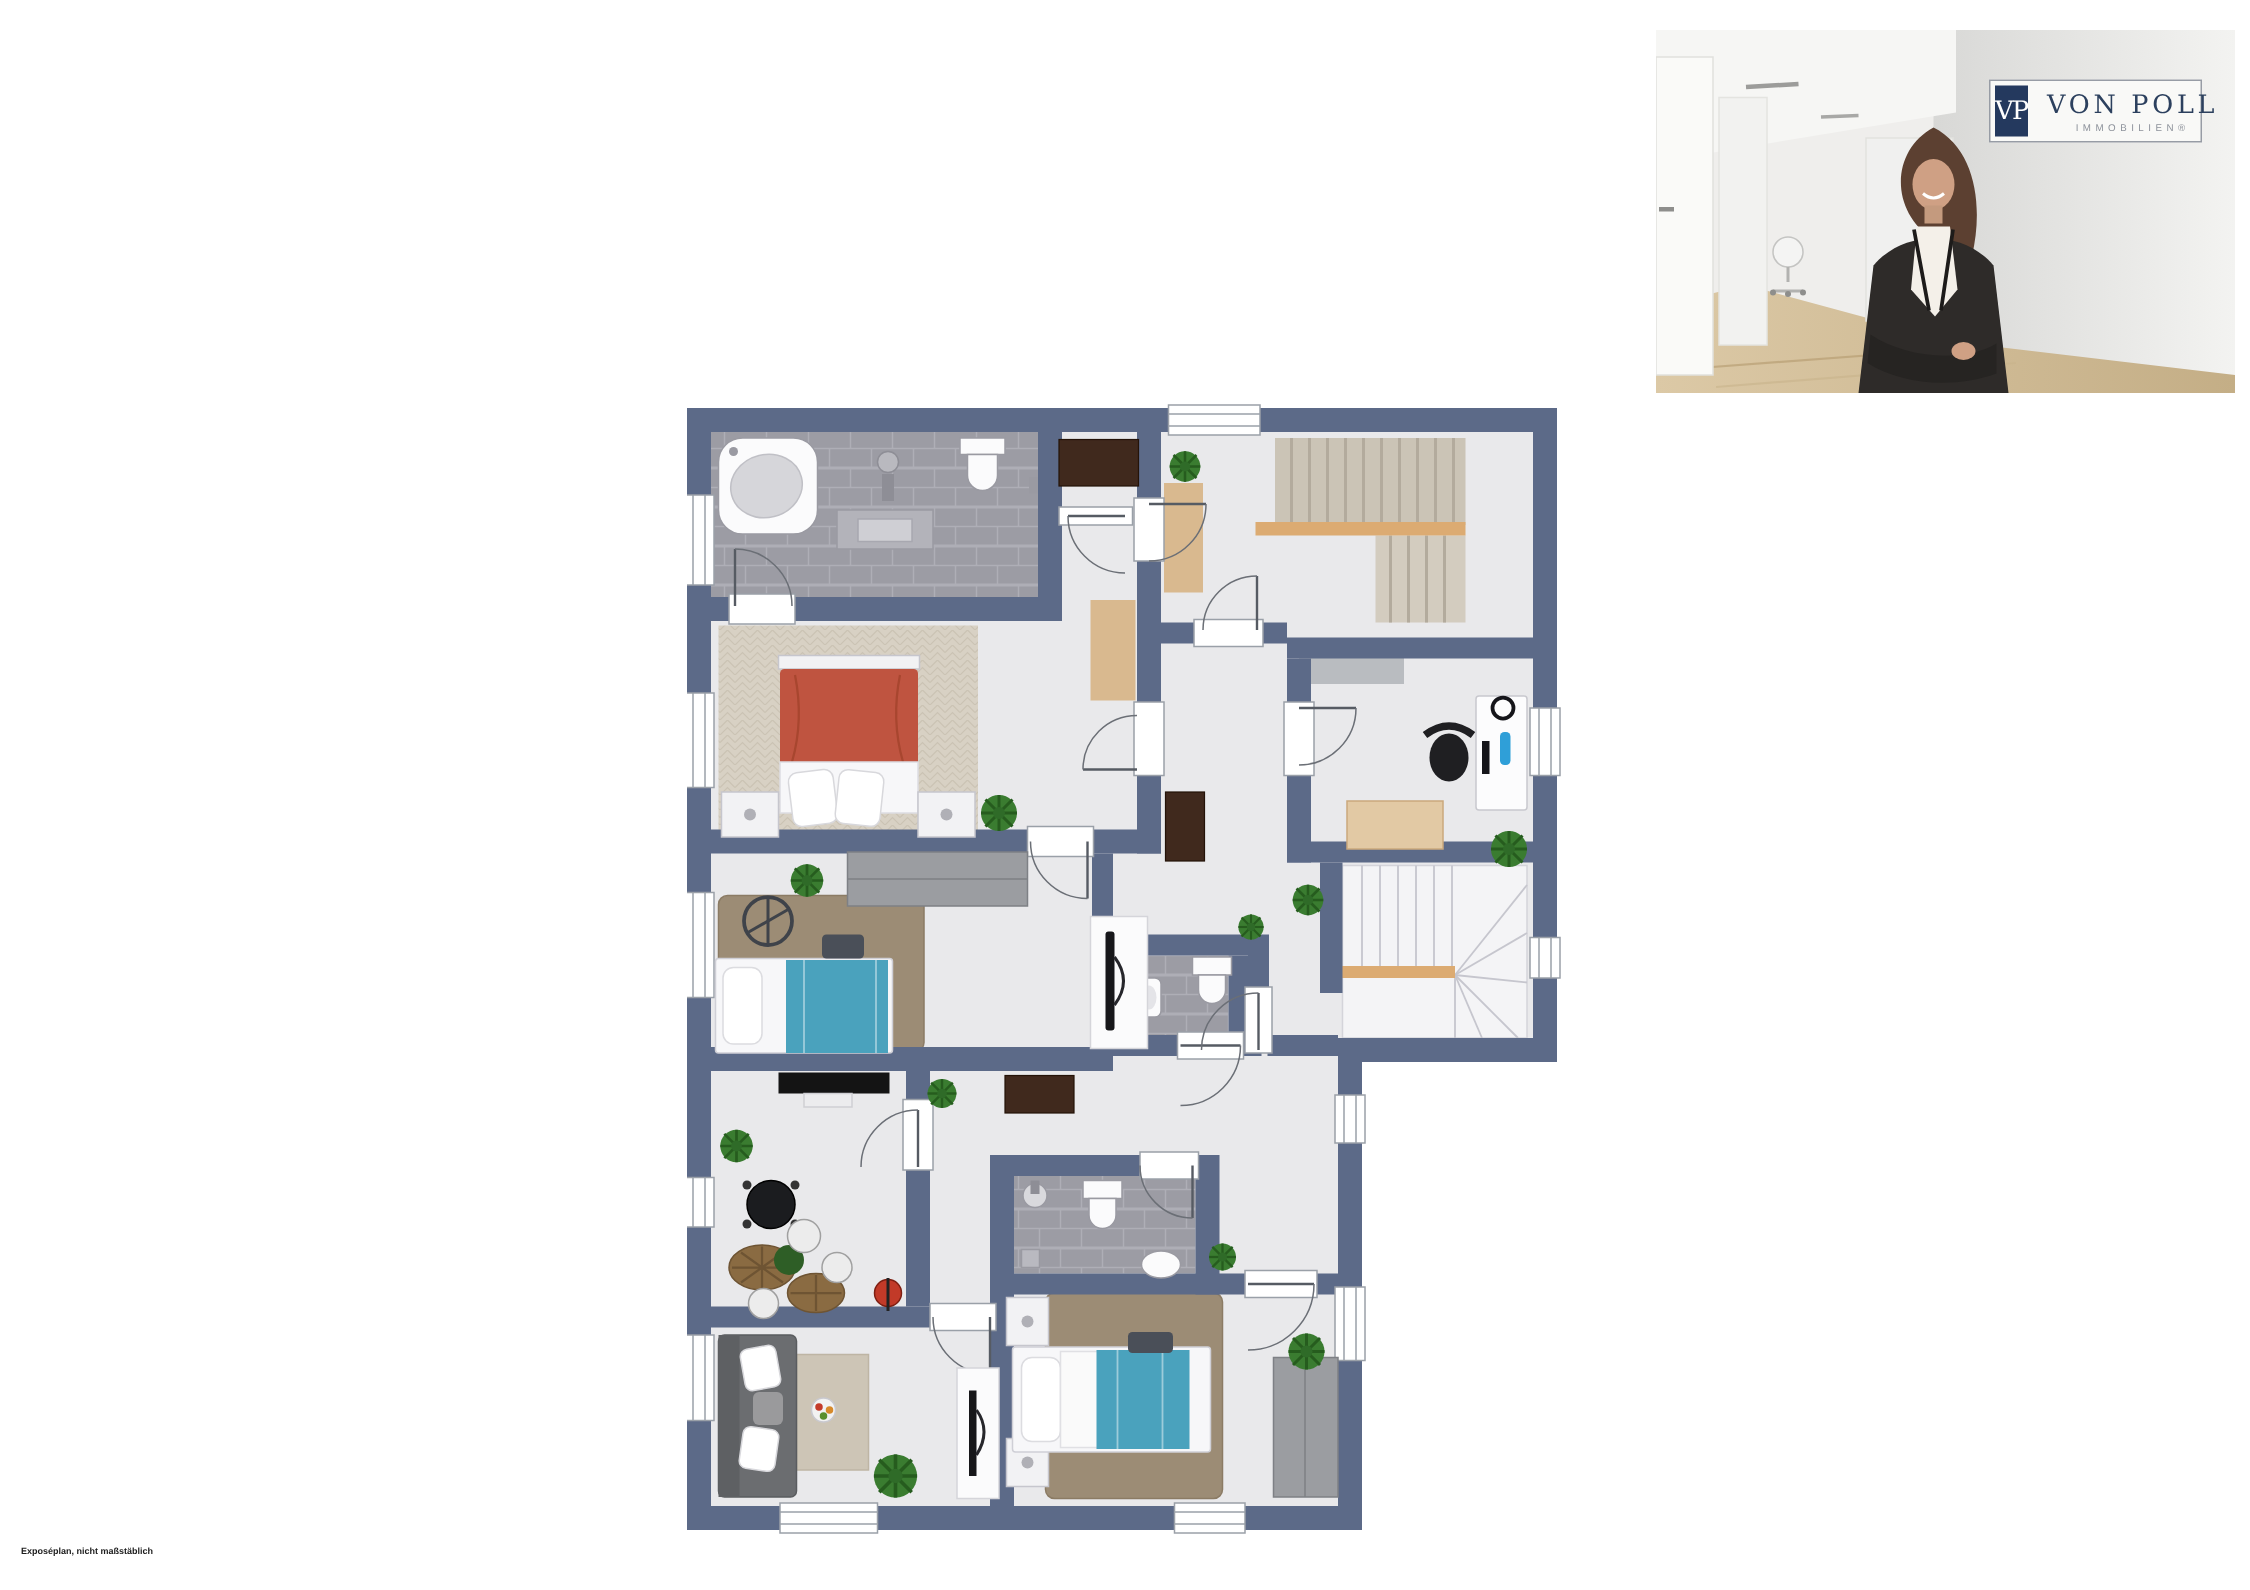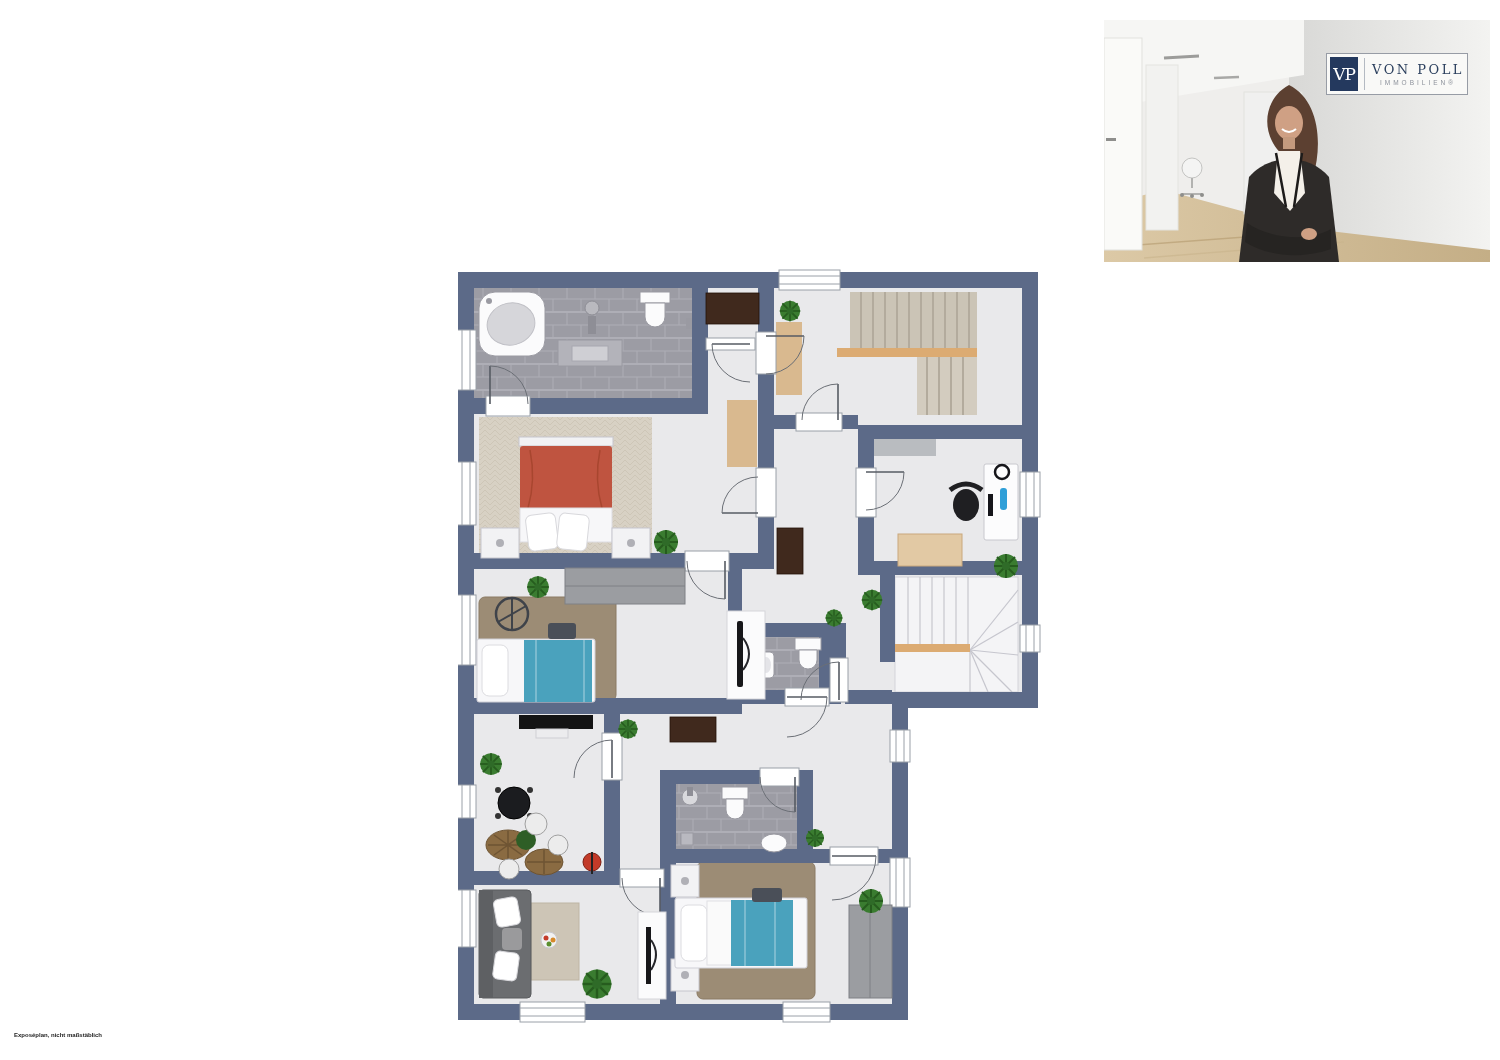--- a/index.html
+++ b/index.html
@@ -8,21 +8,21 @@
   
   #photo{position:absolute;left:1104px;top:20px;width:386px;height:242px;overflow:hidden;background:#efefed;}
   #photo svg{display:block;}
   #logo{position:absolute;left:222px;top:33px;width:142px;height:42px;background:#f9f9f7;
         border:1px solid #979ca5;display:flex;align-items:center;box-sizing:border-box;padding:3px;}
   #logo .vp-square{width:34px;height:34px;background:var(--logo-navy,#24395e);color:#fff;
         display:flex;align-items:center;justify-content:center;
         font-family:"DejaVu Serif",serif;font-size:17px;letter-spacing:-1px;}
   #logo .divider{width:1px;height:32px;background:#b4bac2;margin:0 7px 0 6px;}
   #logo .words{display:flex;flex-direction:column;align-items:center;flex:1;}
-  #logo .name{font-family:"DejaVu Serif",serif;font-size:13px;letter-spacing:2.5px;
+  #logo .name{font-family:"DejaVu Serif",serif;font-size:17px;letter-spacing:2.5px;
         color:var(--logo-text,#2c405e);white-space:nowrap;}
   #logo .sub{font-size:6.5px;letter-spacing:3px;color:var(--logo-gray,#8d929b);margin-top:2px;}
   
   #plan{position:absolute;left:458px;top:262px;width:590px;height:790px;}
   .floor{fill:var(--floor,#e9e9eb);}
   .wall{fill:var(--wall,#5c6a88);}
   .window rect{fill:#fff;stroke:var(--window-stroke,#9aa0a8);stroke-width:1;}
   .window line{stroke:var(--window-stroke,#9aa0a8);stroke-width:1;}
   .door-frame{fill:#fff;stroke:#9aa0a8;stroke-width:1;}
   .door-leaf{stroke:#565b63;stroke-width:1.6;}

